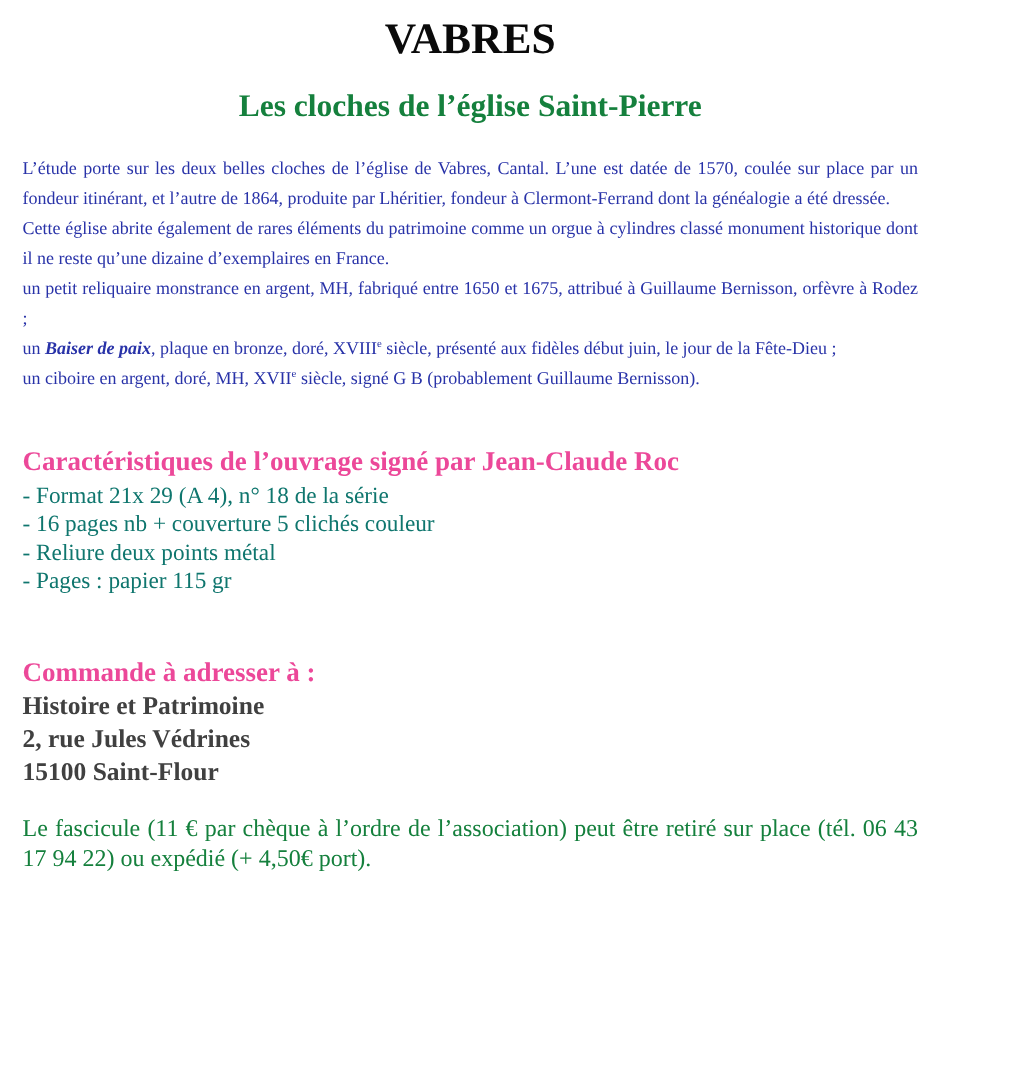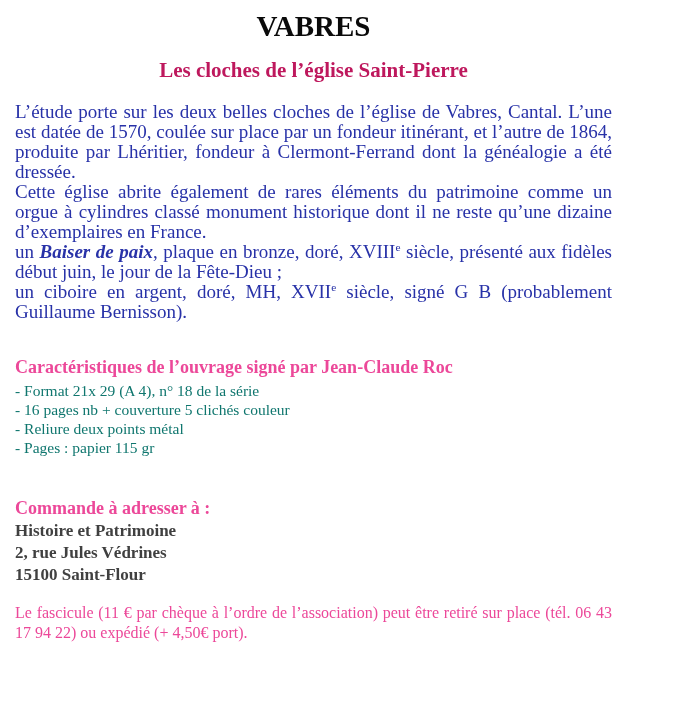--- a/index.html
+++ b/index.html
@@ -27,25 +27,25 @@
     line-height: 32px;
     font-weight: bold;
     color: #0a0a0a;
   }
   .doc-subtitle {
     margin: 16px 0 0 0;
     text-align: center;
     font-size: 21px;
     line-height: 24px;
     font-weight: bold;
-    color: #be185d;
+    color: #15803d;
   }
   .intro {
     margin-top: 20px;
-    font-size: 19px;
+    font-size: 12px;
     line-height: 20px;
     color: #2832a8;
     text-align: justify;
   }
   .intro p { margin: 0; }
   .intro .it { font-style: italic; font-weight: bold; }
   sup {
     font-size: 0.6em;
     line-height: 0;
     vertical-align: super;
@@ -69,35 +69,36 @@
     margin-top: 1px;
     font-size: 17px;
     line-height: 22px;
     font-weight: bold;
     color: #404040;
   }
   .note {
     margin-top: 17px;
     font-size: 16px;
     line-height: 20px;
-    color: #ec4899;
+    color: #15803d;
     text-align: justify;
   }
 </style>
 </head>
 <body>
 
 <div class="page">
 
   <h1 class="doc-title">VABRES</h1>
   <h2 class="doc-subtitle">Les cloches de l’église Saint-Pierre</h2>
 
   <div class="intro">
     <p>L’étude porte sur les deux belles cloches de l’église de Vabres, Cantal. L’une est datée de 1570, coulée sur place par un fondeur itinérant, et l’autre de 1864, produite par Lhéritier, fondeur à Clermont-Ferrand dont la généalogie a été dressée.</p>
     <p>Cette église abrite également de rares éléments du patrimoine comme un orgue à cylindres classé monument historique dont il ne reste qu’une dizaine d’exemplaires en France.</p>
+    <p>un petit reliquaire monstrance en argent, MH, fabriqué entre 1650 et 1675, attribué à Guillaume Bernisson, orfèvre à Rodez ;</p>
     <p><span>un </span><span class="it">Baiser de paix</span><span>, plaque en bronze, doré, XVIII</span><sup>e</sup><span> siècle, présenté aux fidèles début juin, le jour de la Fête-Dieu ;</span></p>
     <p><span>un ciboire en argent, doré, MH, XVII</span><sup>e</sup><span> siècle, signé G B (probablement Guillaume Bernisson).</span></p>
   </div>
 
   <div class="char-section">
     <h3 class="section-heading">Caractéristiques de l’ouvrage signé par Jean-Claude Roc</h3>
     <div class="char-list">
       <div>- Format 21x 29 (A 4), n° 18 de la série</div>
       <div>- 16 pages nb + couverture 5 clichés couleur</div>
       <div>- Reliure deux points métal</div>

